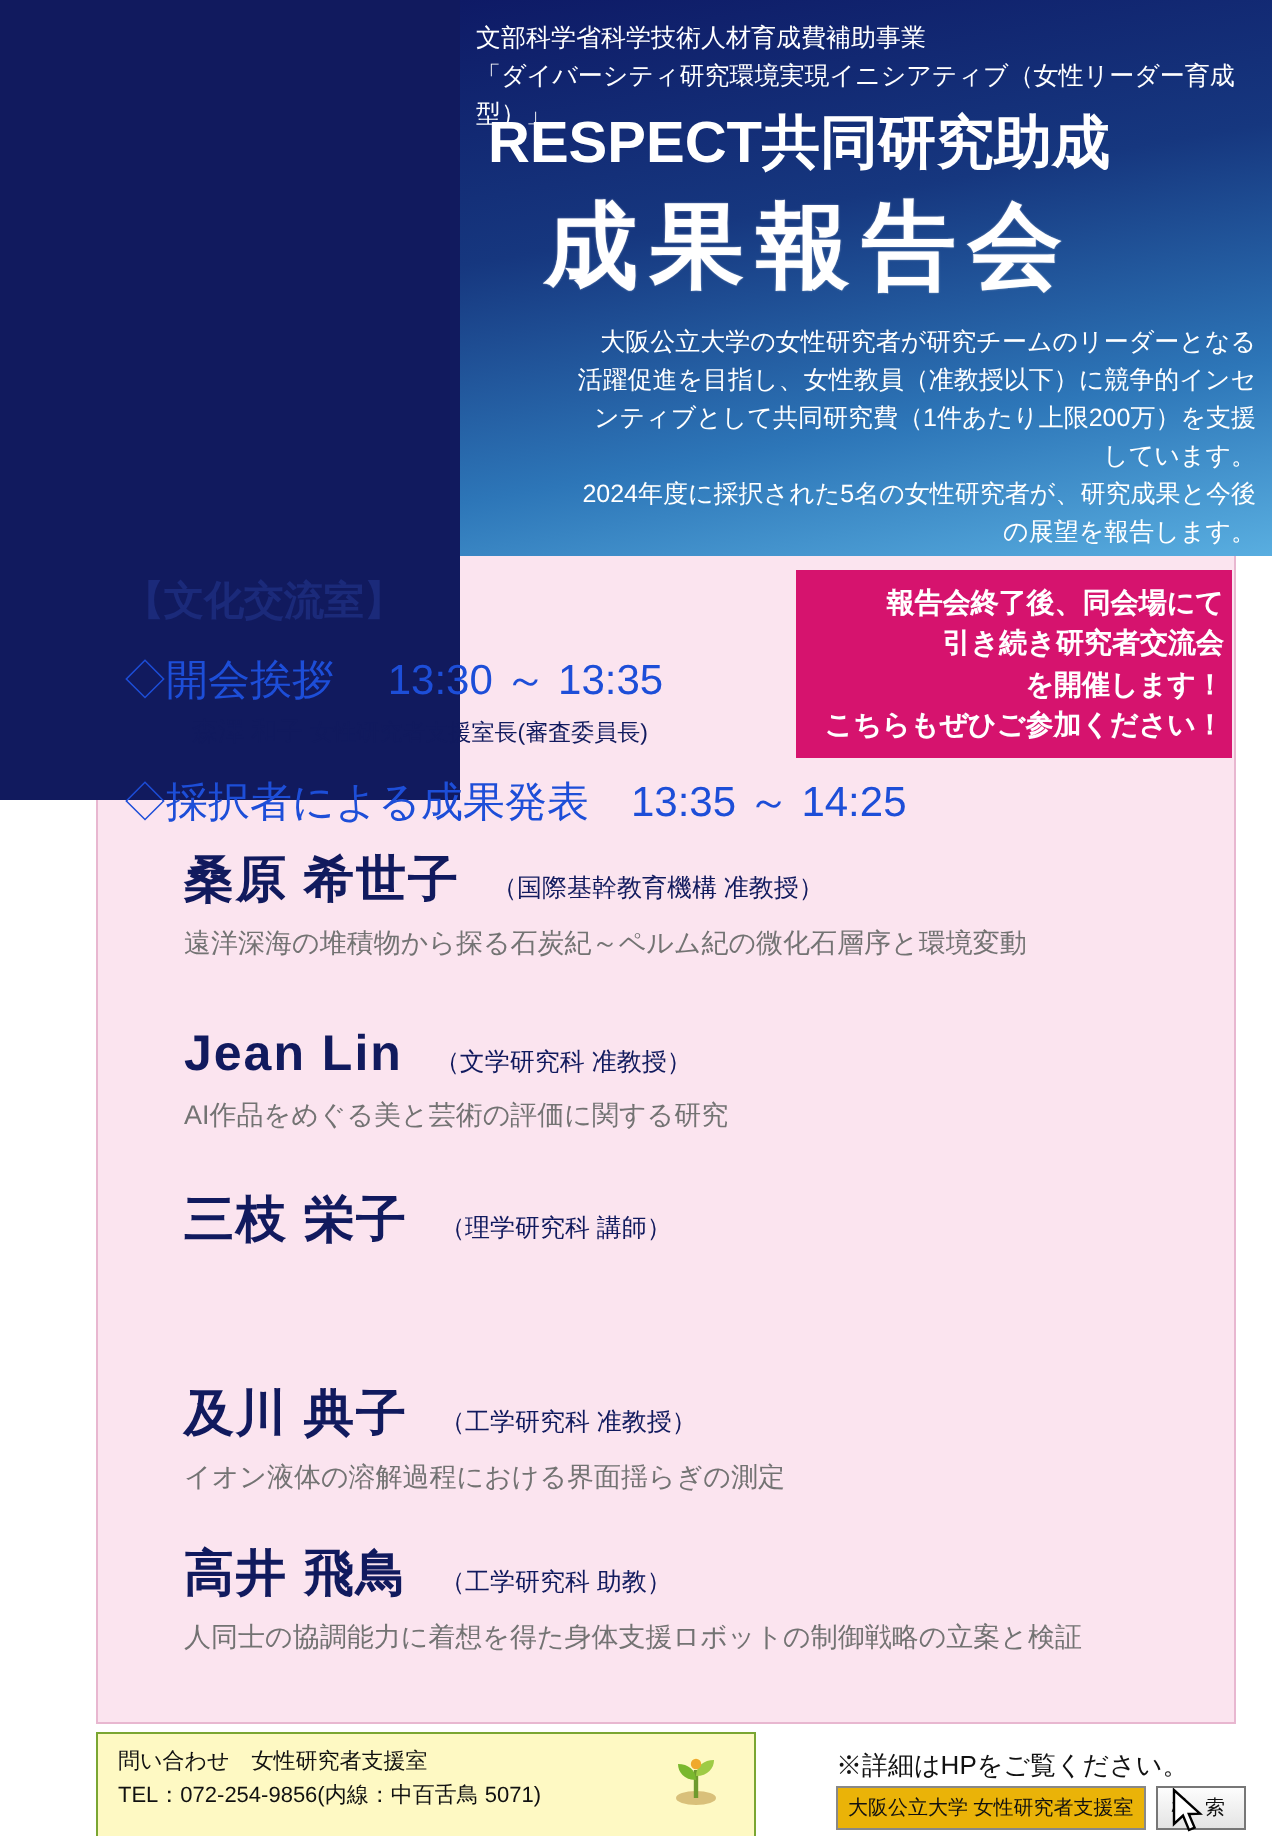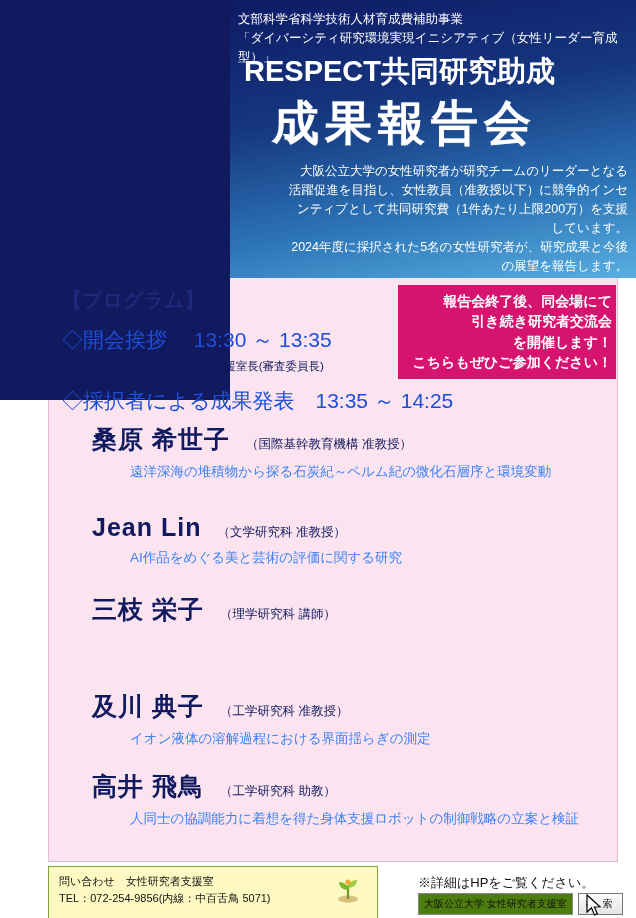--- a/index.html
+++ b/index.html
@@ -187,26 +187,25 @@
     letter-spacing: 1px;
     white-space: nowrap;
   }
   .sp-affil {
     color: #111a5e;
     font-size: 12.5px;
     margin-left: 16px;
     white-space: nowrap;
   }
   .sp-topic {
-    color: #3b82f6;
+    color: #737373;
     font-size: 13.5px;
     line-height: 1.45;
     margin-top: 6px;
     width: 470px;
-    margin-left: 38px;
   }
 
   
   .contact-box {
     position: absolute;
     left: 48px; top: 866px;
     width: 330px; height: 56px;
     border: 1.5px solid #7aa632;
     background: #fef9c3;
     z-index: 4;
@@ -234,21 +233,21 @@
   }
   .search-row {
     position: absolute;
     left: 418px; top: 893px;
     display: flex;
     align-items: center;
     z-index: 4;
   }
   .search-field {
     border: 1px solid #888888;
-    background: #4d7c0f;
+    background: #eab308;
     font-size: 10px;
     color: #111111;
     padding: 3px 5px;
     white-space: nowrap;
   }
   .search-btn {
     border: 1px solid #777777;
     background: linear-gradient(#fdfdfd,#e4e4e4);
     font-size: 10px;
     color: #111111;
@@ -287,21 +286,21 @@
   <div class="ministry-line">
     <div>文部科学省科学技術人材育成費補助事業</div>
     <div>「ダイバーシティ研究環境実現イニシアティブ（女性リーダー育成型）」</div>
   </div>
   <div class="title-main">RESPECT共同研究助成</div>
   <div class="title-sub">成果報告会</div>
   <div class="lead-text" style="white-space: pre-line;">大阪公立大学の女性研究者が研究チームのリーダーとなる活躍促進を目指し、女性教員（准教授以下）に競争的インセンティブとして共同研究費（1件あたり上限200万）を支援しています。
 2024年度に採択された5名の女性研究者が、研究成果と今後の展望を報告します。</div>
 
   <div class="program-panel"></div>
-  <div class="program-head">【プログラム】</div>
+  <div class="program-head">【文化交流室】</div>
 
   <div class="pink-callout">
     <div>報告会終了後、同会場にて</div>
     <div>引き続き研究者交流会</div>
     <div>を開催します！</div>
     <div>こちらもぜひご参加ください！</div>
   </div>
 
   <div class="section-label" id="greeting-label">◇開会挨拶　 13:30 ～ 13:35</div>
   <div class="greeting-person">

